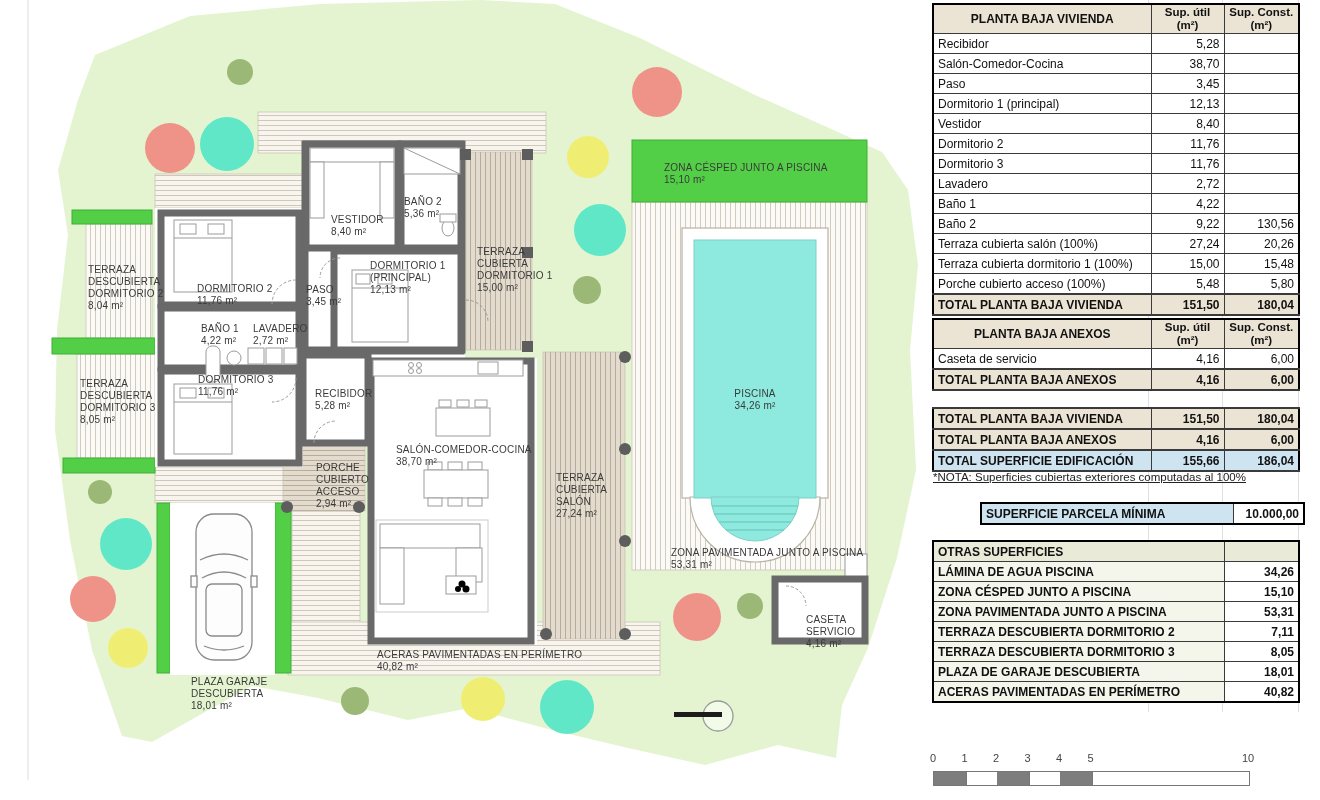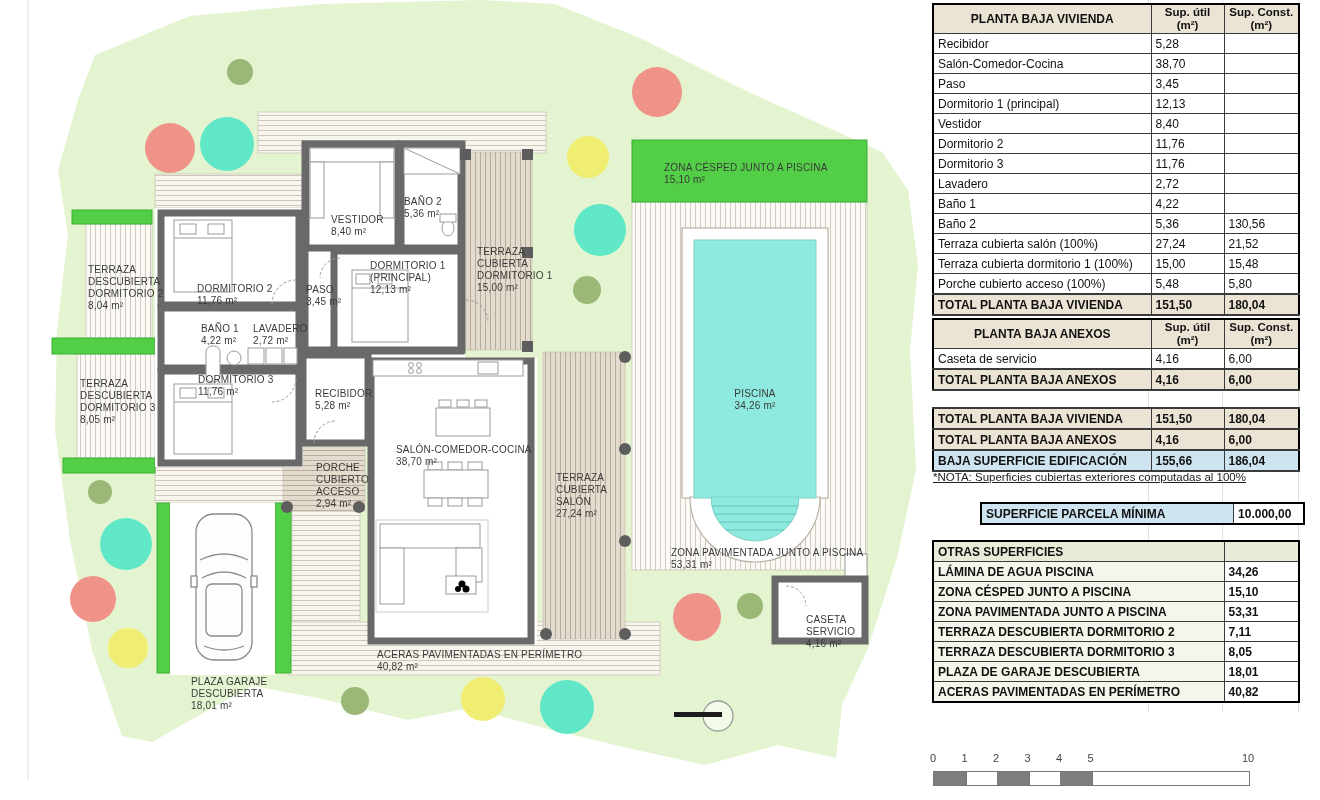--- a/index.html
+++ b/index.html
@@ -15,21 +15,21 @@
   .sheet{position:absolute;left:930px;top:0;width:375px;height:800px;font-size:12px;color:#111;}
   .gridline{position:absolute;top:0;width:1px;height:712px;background:#e0e0e0;}
   .sheet table{border-collapse:collapse;table-layout:fixed;position:absolute;left:2px;
                background:#fff;border:2px solid #000;}
   .sheet col.c1{width:218px;} .sheet col.c2{width:73px;} .sheet col.c3{width:75px;}
   .sheet col.cw{width:291px;}
   .sheet th,.sheet td{border:1px solid #3a3a3a;padding:1px 4px;height:17px;overflow:hidden;
                       white-space:nowrap;background:#fff;font-weight:normal;text-align:left;}
   .sheet th{background:#ebe4d4;font-weight:bold;text-align:center;}
   .sheet th.colh{white-space:pre-line;font-size:11.5px;line-height:1.15;}
-  .sheet td.num{}
+  .sheet td.num{text-align:right;}
   .sheet tr.total td{background:#ebe4d4;font-weight:bold;border-top-width:2px;border-bottom-width:2px;}
   .sheet tr.blue td{background:#cfe4f1;font-weight:bold;border-top-width:2px;border-bottom-width:2px;}
   #t3 td{font-weight:bold;}
   .nota{position:absolute;left:3px;font-size:11.5px;color:#222;}
   #t4 td.lblblue{background:#cfe4f1;font-weight:bold;}
   #t4 td.num{font-weight:bold;}
   #t5 td.hdr{background:#e9ead8;font-weight:bold;}
   #t5 td.lbl2{background:#f4f5eb;font-weight:bold;}
   #t5 td.num{font-weight:bold;}
   
@@ -364,27 +364,27 @@
           <td class="num">2,72</td>
           <td class="num"></td>
         </tr>
           <tr>
           <td>Baño 1</td>
           <td class="num">4,22</td>
           <td class="num"></td>
         </tr>
           <tr>
           <td>Baño 2</td>
-          <td class="num">5,36</td>
+          <td class="num">9,22</td>
           <td class="num">130,56</td>
         </tr>
           <tr>
           <td>Terraza cubierta salón (100%)</td>
           <td class="num">27,24</td>
-          <td class="num">21,52</td>
+          <td class="num">20,26</td>
         </tr>
           <tr>
           <td>Terraza cubierta dormitorio 1 (100%)</td>
           <td class="num">15,00</td>
           <td class="num">15,48</td>
         </tr>
           <tr>
           <td>Porche cubierto acceso (100%)</td>
           <td class="num">5,48</td>
           <td class="num">5,80</td>
@@ -439,21 +439,21 @@
           <td>TOTAL PLANTA BAJA VIVIENDA</td>
           <td class="num">151,50</td>
           <td class="num">180,04</td>
         </tr>
           <tr class="total">
           <td>TOTAL PLANTA BAJA ANEXOS</td>
           <td class="num">4,16</td>
           <td class="num">6,00</td>
         </tr>
           <tr class="blue">
-          <td>BAJA SUPERFICIE EDIFICACIÓN</td>
+          <td>TOTAL SUPERFICIE EDIFICACIÓN</td>
           <td class="num">155,66</td>
           <td class="num">186,04</td>
         </tr>
         </tbody>
     </table>
 
     <div class="nota" style="top:471px;text-decoration:underline;">*NOTA: Superficies cubiertas exteriores computadas al 100%</div>
 
     <table id="t4" style="top:502px;margin-left:48px;">
       <colgroup>

